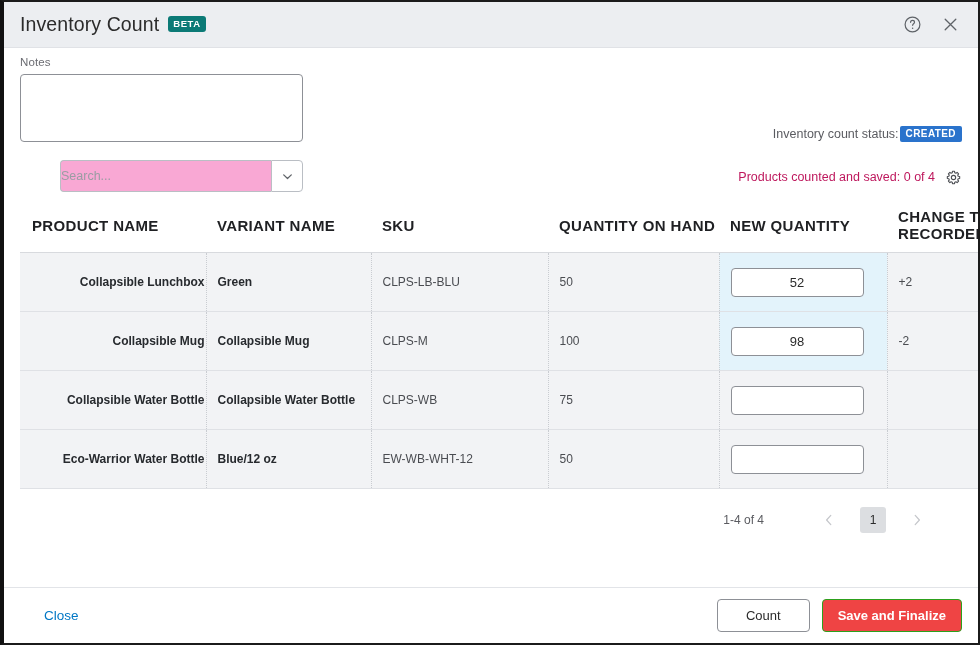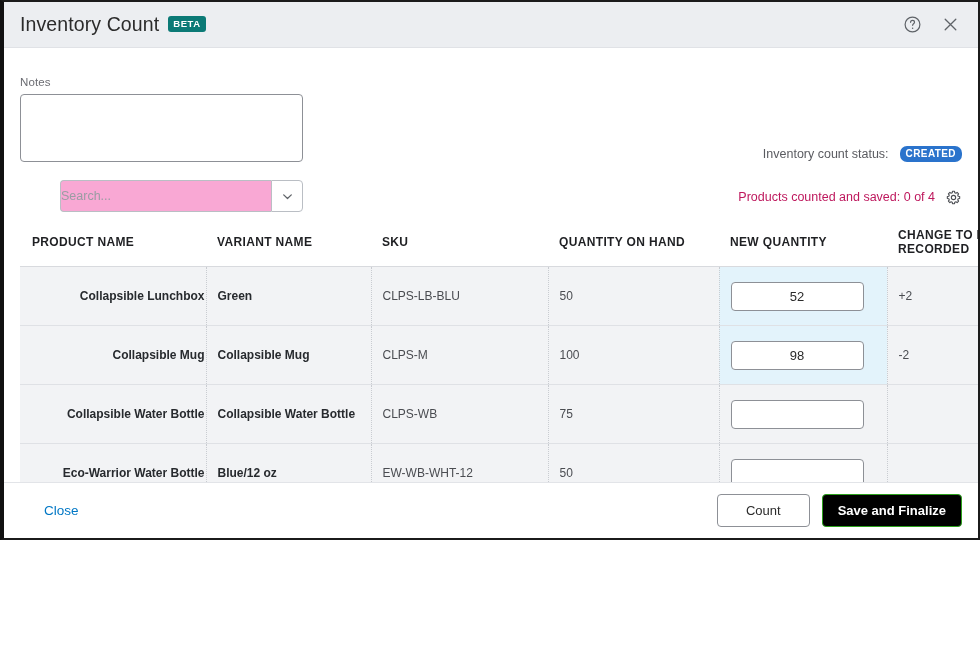--- a/index.html
+++ b/index.html
@@ -7,21 +7,21 @@
     padding: 0;
     background: #ffffff;
   }
   body {
     font-family: "Liberation Sans", sans-serif;
     -webkit-font-smoothing: antialiased;
   }
   .app {
     position: relative;
     width: 980px;
-    height: 540px;
+    height: 645px;
     box-sizing: border-box;
     background: #ffffff;
     border-left: 4px solid #111111;
     border-top: 2px solid #1b1b1b;
     border-bottom: 2px solid #1b1b1b;
     border-right: 2px solid #1b1b1b;
     overflow: hidden;
     display: flex;
     flex-direction: column;
   }
@@ -72,21 +72,21 @@
     flex: 1;
     position: relative;
     padding: 0 16px;
     box-sizing: border-box;
     overflow: hidden;
   }
 
   .top-area {
     display: flex;
     justify-content: space-between;
-    padding-top: 28px;
+    padding-top: 8px;
   }
   .notes-label {
     font-size: 11.5px;
     color: #6b6c72;
     margin-bottom: 6px;
     letter-spacing: .1px;
   }
   .notes-box {
     width: 283px;
     height: 68px;
@@ -105,28 +105,28 @@
     align-self: flex-end;
     margin-bottom: 4px;
     font-size: 12.5px;
     color: #5a5b60;
     display: flex;
     align-items: center;
     white-space: nowrap;
     justify-content: center;
   }
   .created-badge {
-    margin-left: 11px;
+    margin-left: 1px;
     background: #2a73cc;
     color: #ffffff;
     font-size: 10px;
     font-weight: bold;
     letter-spacing: .4px;
     padding: 2px 6px 3px 6px;
-    border-radius: 7px;
+    border-radius: 2px;
   }
 
   .filter-row {
     display: flex;
     align-items: flex-end;
     justify-content: space-between;
     margin-top: 14px;
   }
   .filter-left { display: flex; align-items: flex-end; }
 
@@ -210,21 +210,21 @@
 
   
   .table {
     margin-top: 16px;
     width: 948px;
     border-collapse: collapse;
     table-layout: fixed;
   }
   .table th {
     text-align: left;
-    font-size: 12px;
+    font-size: 15px;
     font-weight: bold;
     letter-spacing: .35px;
     color: #1f2023;
     padding: 0 0 10px 0;
     border-bottom: 1px solid #d8dade;
   }
   .table td {
     font-size: 12px;
     color: #4a4c51;
     height: 59px;
@@ -333,21 +333,21 @@
     box-sizing: border-box;
   }
   .btn-secondary {
     background: #ffffff;
     border: 1px solid #8d9096;
     color: #2b2b2b;
     padding: 0 28px;
     margin-right: 12px;
   }
   .btn-primary {
-    background: #000000;
+    background: #ef4444;
     border: 1px solid #2ca01c;
     color: #ffffff;
     font-weight: bold;
     padding: 0 15px;
   }
 </style>
 </head>
 <body>
 
 <div class="app">

